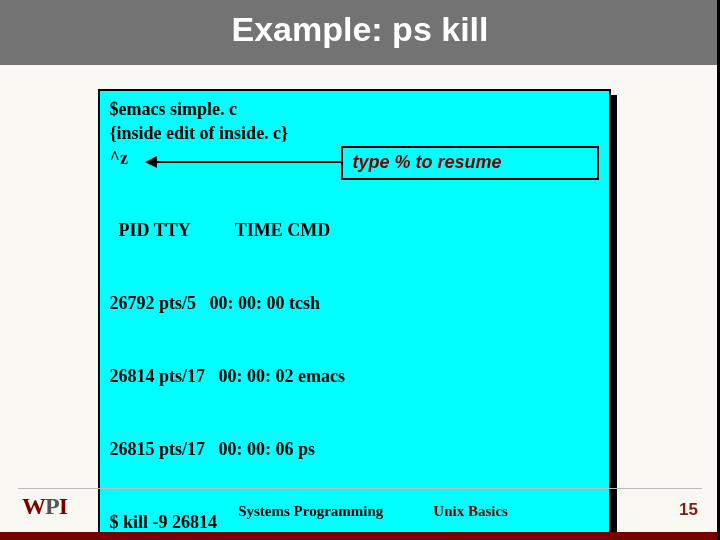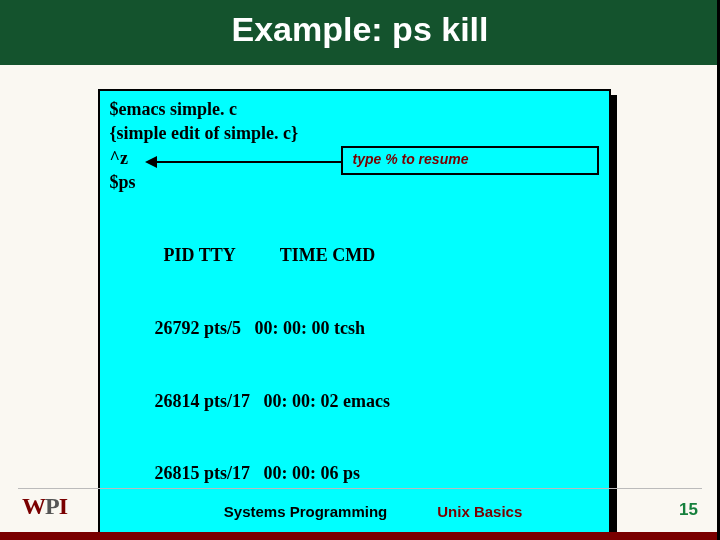--- a/index.html
+++ b/index.html
@@ -5,21 +5,21 @@
   * { margin: 0; padding: 0; box-sizing: border-box; }
   body {
     width: 720px;
     height: 540px;
     background: #faf8f2;
     font-family: "Comic Sans MS", cursive, sans-serif;
     position: relative;
     overflow: hidden;
   }
   .title-bar {
-    background: #14532d;
+    background: #737373;
     padding: 10px 0 16px 0;
     text-align: center;
   }
   .title-bar h1 {
     color: #fff;
     font-size: 34px;
     font-weight: bold;
     font-family: "Comic Sans MS", cursive, sans-serif;
   }
   .content-area {
@@ -48,21 +48,21 @@
   }
   .term-line { white-space: pre; font-family: Liberation Serif, serif; }
   .annotation-box {
     position: absolute;
     border: 2px solid #000;
     background: #00ffff;
     font-style: italic;
     color: #7a0000;
     font-weight: bold;
     padding: 2px 10px 4px 10px;
-    font-size: 14px;
+    font-size: 18px;
     top: 55px;
     left: 241px;
     width: 258px;
   }
   .arrow {
     position: absolute;
     top: 66px;
     left: 45px;
     width: 196px;
     height: 10px;
@@ -81,21 +81,20 @@
     left: 0;
     top: -1px;
     width: 0;
     height: 0;
     border-top: 6px solid transparent;
     border-bottom: 6px solid transparent;
     border-right: 12px solid #000;
   }
   .ps-table {
     white-space: pre;
-    margin-left: 45px;
   }
   .footer {
     position: absolute;
     bottom: 0;
     left: 0;
     right: 0;
     height: 58px;
     border-bottom: 8px solid #7a0000;
     display: flex;
     align-items: flex-end;
@@ -122,25 +121,26 @@
   .logo .w { color: #7a0000; }
   .logo .p { color: #555; }
   .logo .i { color: #7a0000; }
   .footer-center {
     flex: 1;
     text-align: center;
     display: flex;
     justify-content: center;
     gap: 36px;
     font-size: 15px;
+    font-family: Liberation Serif, serif;
   }
   .sp { color: #000; }
   .ub { color: #7a0000; margin-left: 14px; }
   .footer-page {
-    color: #15803d;
+    color: #7f1d1d;
     font-size: 17px;
   }
   .right-edge {
     position: absolute;
     top: 0;
     right: 0;
     bottom: 0;
     width: 3px;
     background: #000;
   }
@@ -150,23 +150,22 @@
 
 <div class="title-bar">
   <h1>Example: ps kill</h1>
 </div>
 
 <div class="content-area">
   <div class="terminal-shadow">
     <div class="terminal">
 
       <div class="term-line">$emacs simple. c</div>
-      <div class="term-line">{simple edit of simple. c}</div>
+      <div class="term-line">{inside edit of inside. c}</div>
       <div class="term-line">^z</div>
-      <div class="term-line">$ps</div>
 
       <div class="ps-table">
         <div class="term-line">  PID TTY          TIME CMD</div>
         <div class="term-line">26792 pts/5   00: 00: 00 tcsh</div>
         <div class="term-line">26814 pts/17   00: 00: 02 emacs</div>
         <div class="term-line">26815 pts/17   00: 00: 06 ps</div>
       </div>
 
       <div class="term-line">$ kill -9 26814</div>
 

